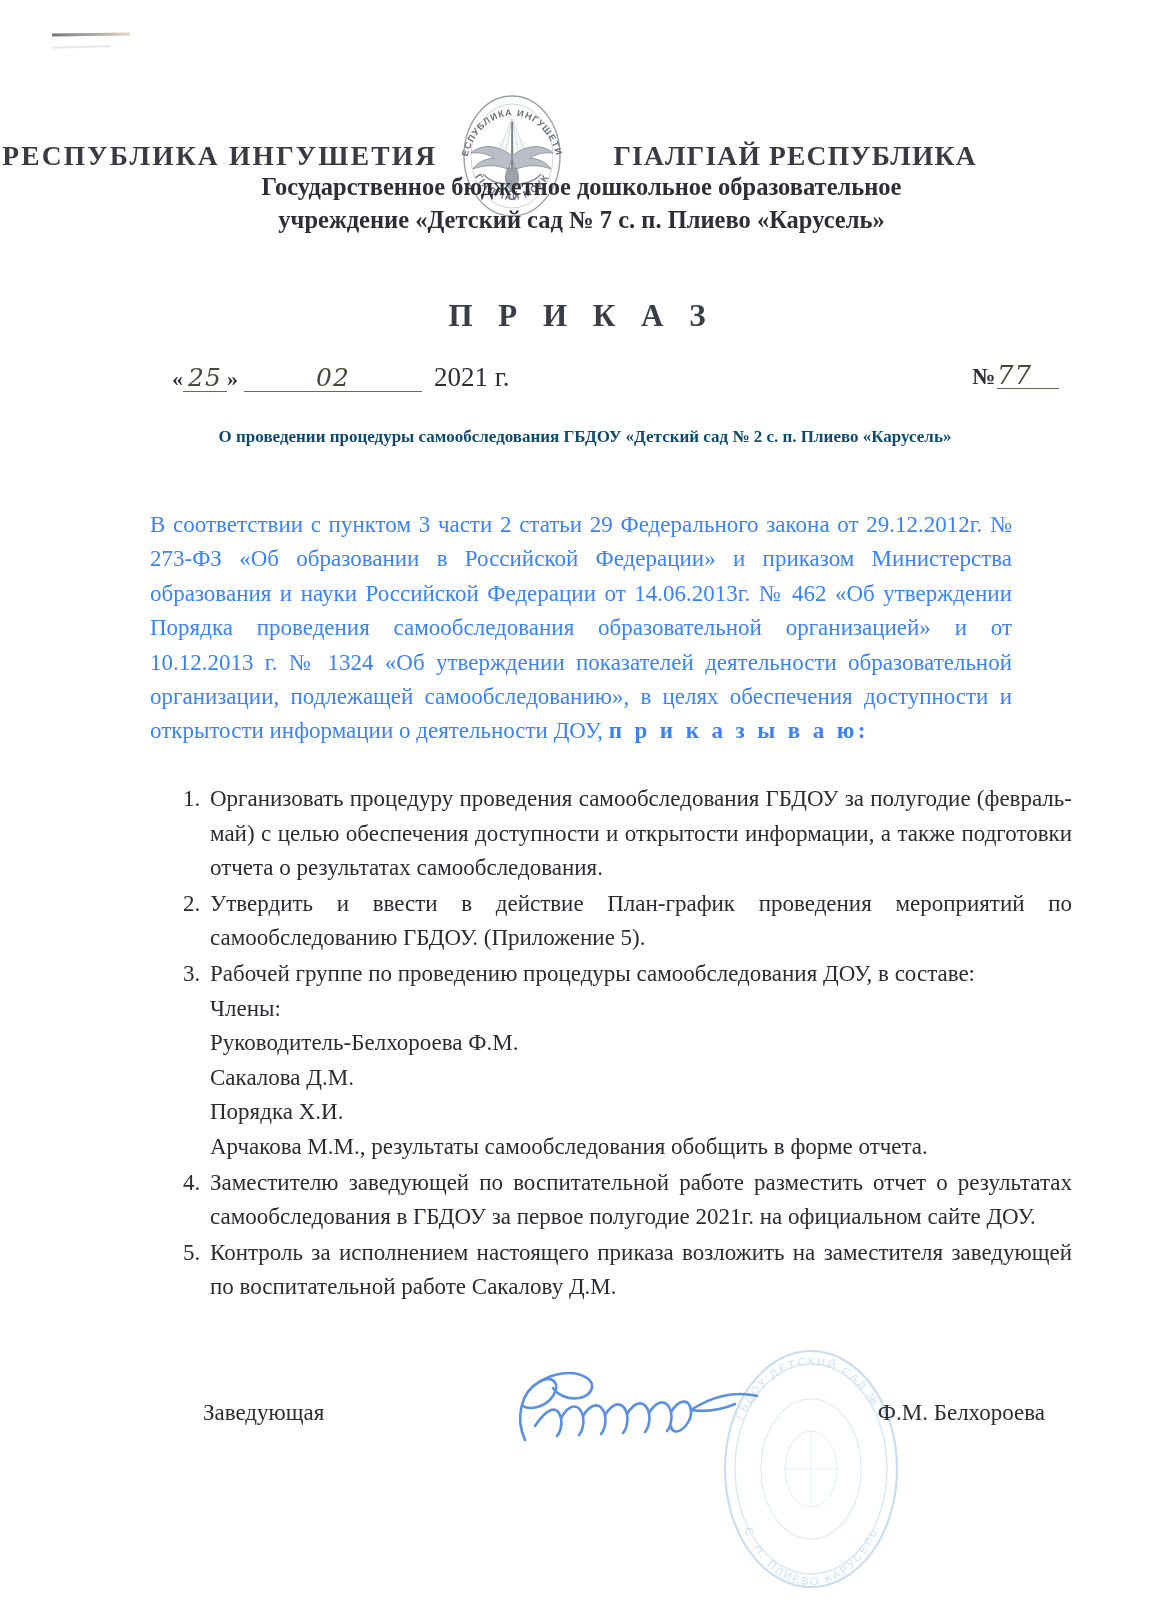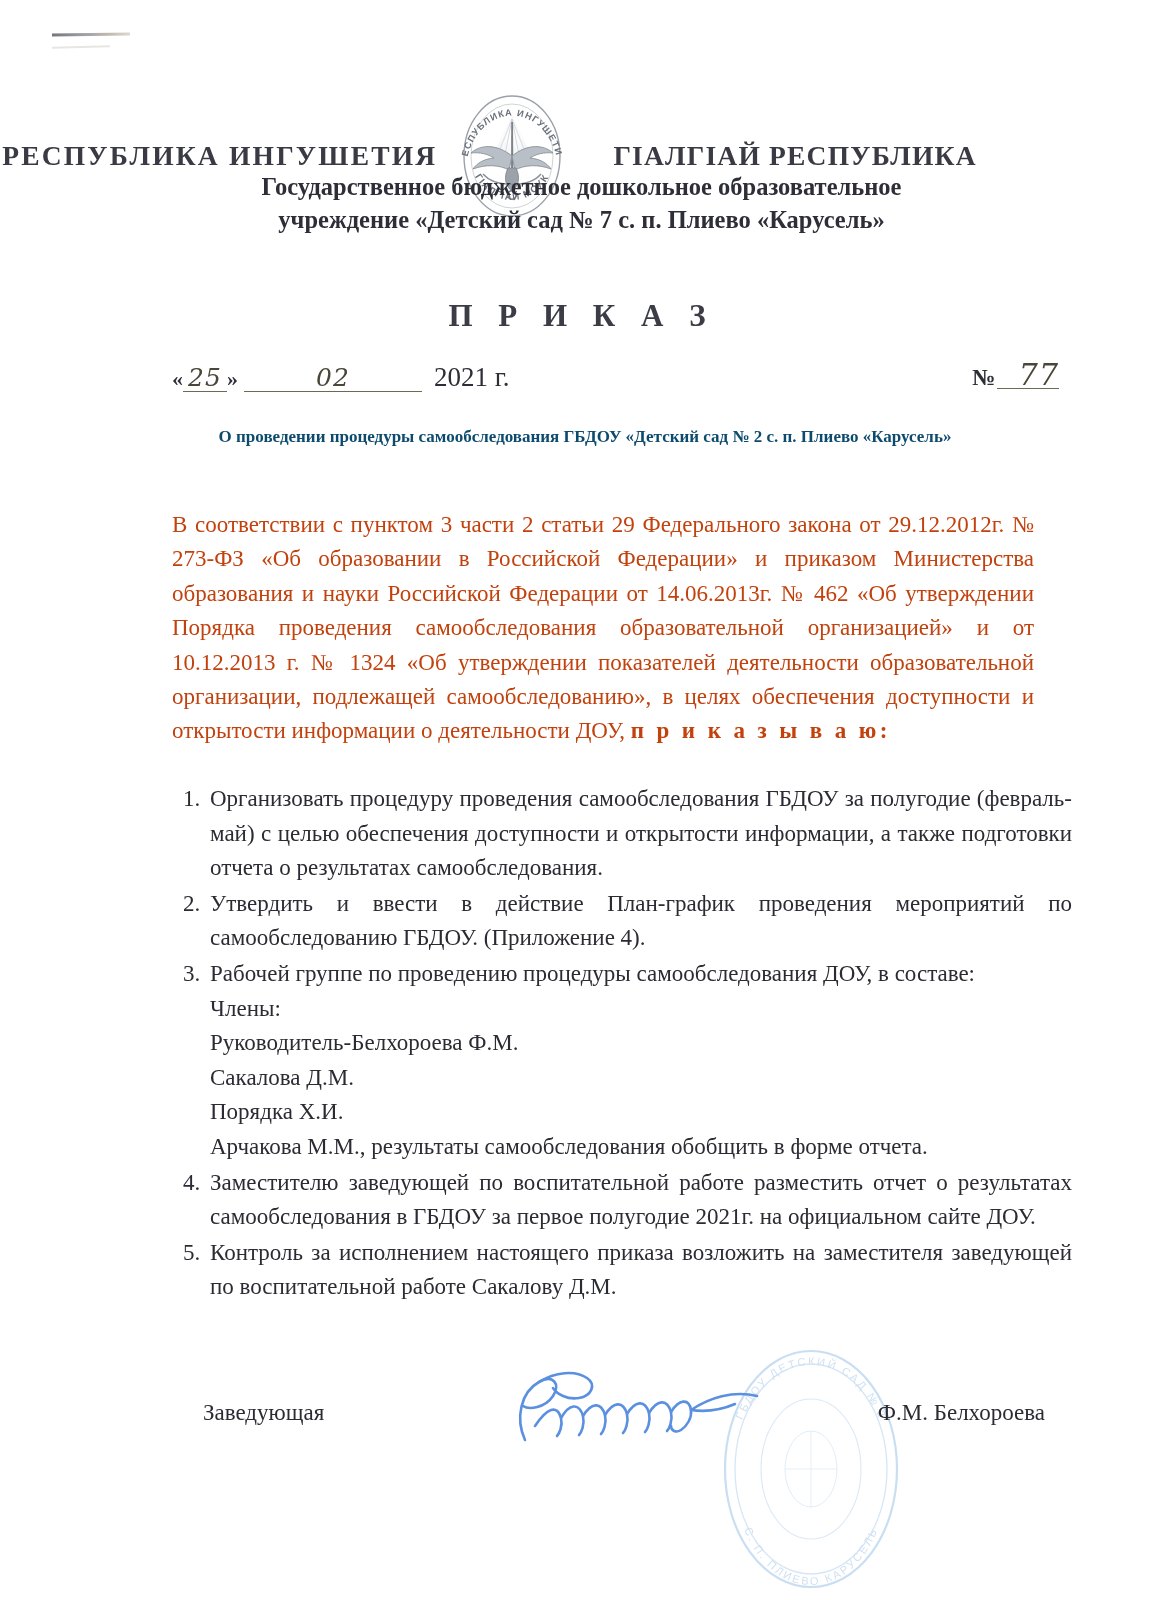--- a/index.html
+++ b/index.html
@@ -146,23 +146,23 @@
     top: 0;
     display: flex;
     align-items: baseline;
     font-size: 23px;
     font-weight: bold;
     color: #2e2e38;
   }
   .blank-num {
     display: inline-block;
     min-width: 62px;
-    text-align: right;
+    text-align: left;
     border-bottom: 1.6px solid #6e6a52;
-    font-size: 30px;
+    font-size: 26px;
     line-height: 26px;
     margin-left: 2px;
   }
 
   
   .subject {
     position: absolute;
     top: 420px;
     left: 150px;
     width: 870px;
@@ -170,27 +170,27 @@
     font-weight: bold;
     font-size: 17px;
     line-height: 33px;
     color: #0c4a6e;
   }
 
   
   .preamble {
     position: absolute;
     top: 508px;
-    left: 172px;
+    left: 150px;
     width: 862px;
     text-align: justify;
     text-align-last: left;
     font-size: 23px;
     line-height: 34.4px;
-    color: #c2410c;
+    color: #3b82f6;
   }
   .cmd-word {
     font-weight: bold;
     letter-spacing: 3.4px;
   }
 
   .order-list {
     position: absolute;
     top: 782px;
     left: 168px;
@@ -334,21 +334,21 @@
   <div class="preamble">
     <span>В соответствии с пунктом 3 части 2 статьи 29 Федерального закона от 29.12.2012г. № 273-ФЗ «Об образовании в Российской Федерации» и приказом Министерства образования и науки Российской Федерации от 14.06.2013г. № 462 «Об утверждении Порядка проведения самообследования образовательной организацией» и от 10.12.2013 г. № 1324 «Об утверждении показателей деятельности образовательной организации, подлежащей самообследованию», в целях обеспечения доступности и открытости информации о деятельности ДОУ,</span>
     <span class="cmd-word">п р и к а з ы в а ю:</span>
   </div>
 
   <ol class="order-list">
     <li>
       <span>Организовать процедуру проведения самообследования ГБДОУ за полугодие (февраль-май) с целью обеспечения доступности и открытости информации, а также подготовки отчета о результатах самообследования.</span>
     </li>
     <li>
-      <span>Утвердить и ввести в действие План-график проведения мероприятий по самообследованию ГБДОУ. (Приложение 4).</span>
+      <span>Утвердить и ввести в действие План-график проведения мероприятий по самообследованию ГБДОУ. (Приложение 5).</span>
     </li>
     <li>
       <span>Рабочей группе по проведению процедуры самообследования ДОУ, в составе:</span>
       <div class="sub-lines">
         <div>Члены:</div>
         <div>Руководитель-Белхороева Ф.М.</div>
         <div>Сакалова Д.М.</div>
         <div>Порядка Х.И.</div>
         <div>Арчакова М.М., результаты самообследования обобщить в форме отчета.</div>
       </div>

